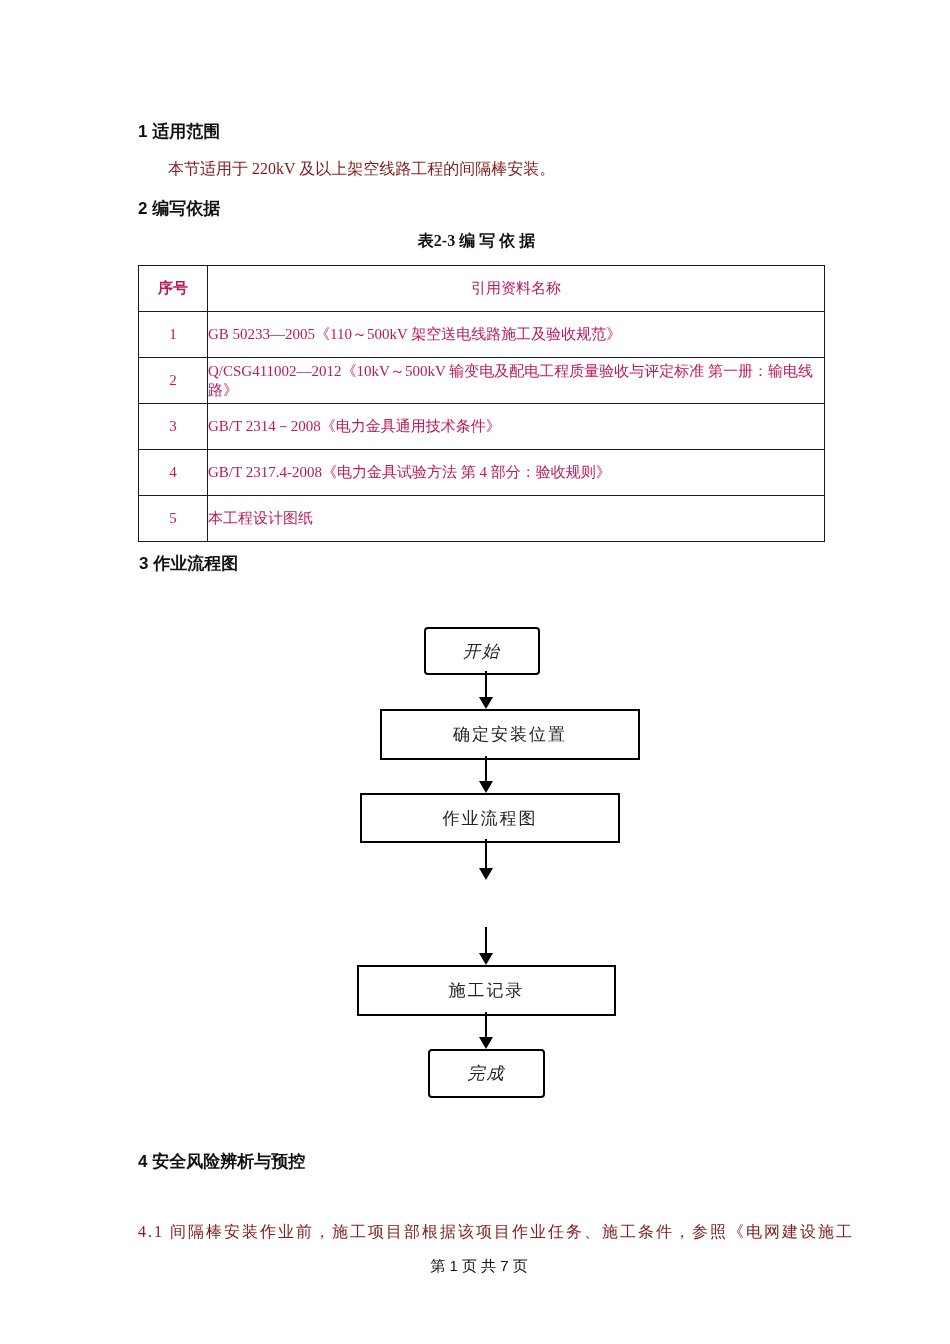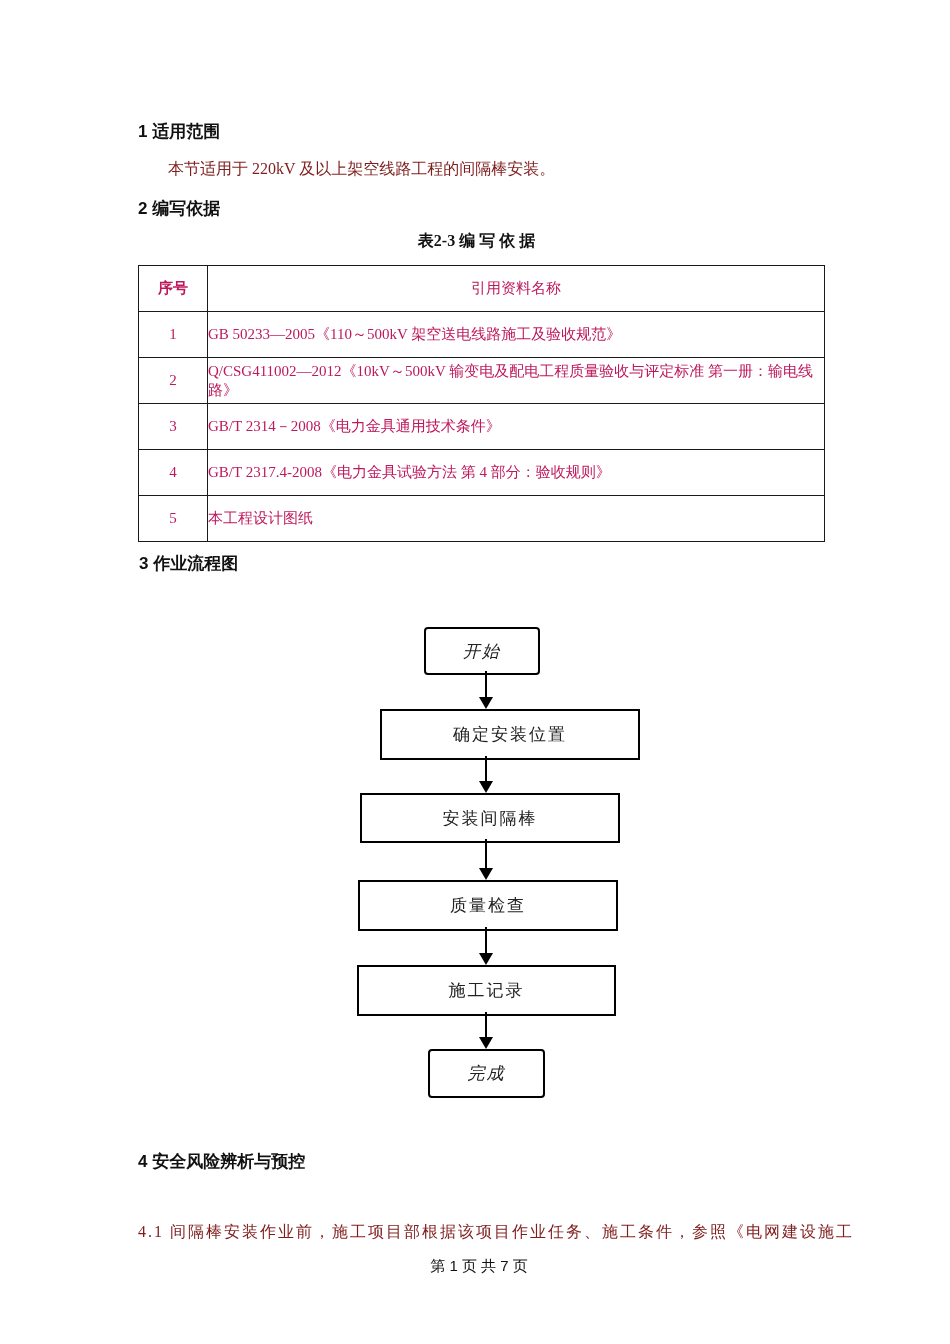--- a/index.html
+++ b/index.html
@@ -102,28 +102,27 @@
     <span class="head"></span>
   </div>
 
   <div class="node" style="left:348px; top:709px; width:256px; height:47px;margin-left:32px;">确定安装位置</div>
 
   <div class="arrow" style="left:479px; top:756px; height:37px;">
     <span class="line"></span>
     <span class="head"></span>
   </div>
 
-  <div class="node" style="left:360px; top:793px; width:256px; height:46px;">安装间隔棒</div>
+  <div class="node" style="left:360px; top:793px; width:256px; height:46px;">作业流程图</div>
 
   <div class="arrow" style="left:479px; top:839px; height:41px;">
     <span class="line"></span>
     <span class="head"></span>
   </div>
 
-  <div class="node" style="left:358px; top:880px; width:256px; height:47px;">质量检查</div>
 
   <div class="arrow" style="left:479px; top:927px; height:38px;">
     <span class="line"></span>
     <span class="head"></span>
   </div>
 
   <div class="node" style="left:357px; top:965px; width:255px; height:47px;">施工记录</div>
 
   <div class="arrow" style="left:479px; top:1012px; height:37px;">
     <span class="line"></span>

